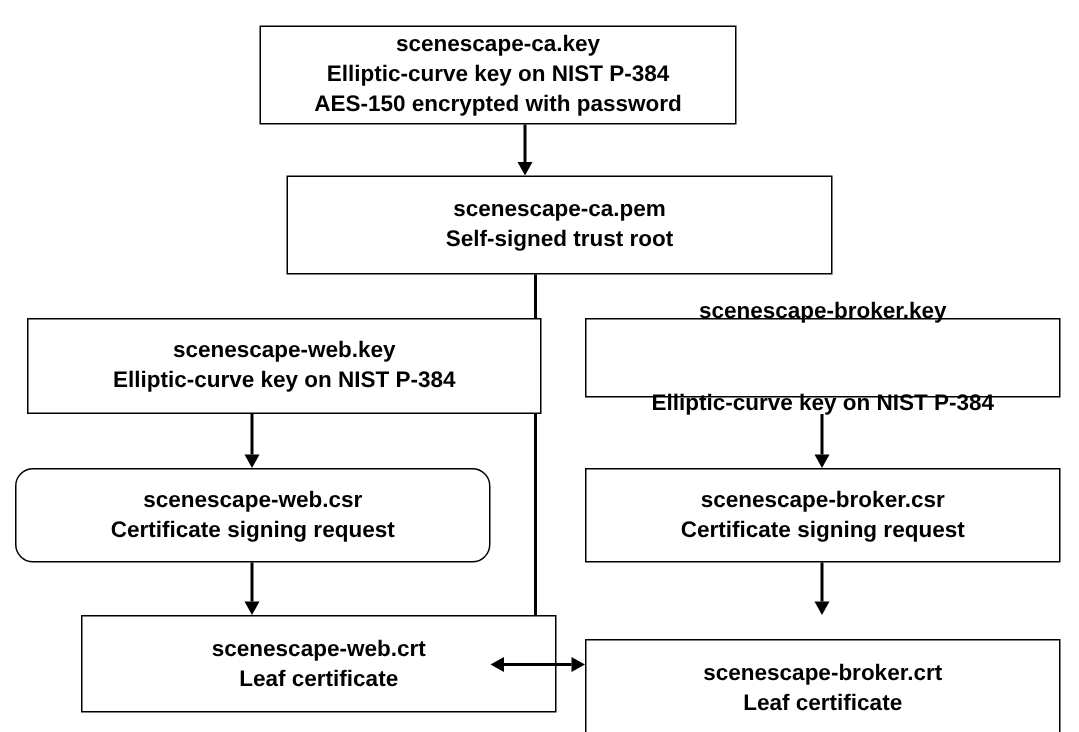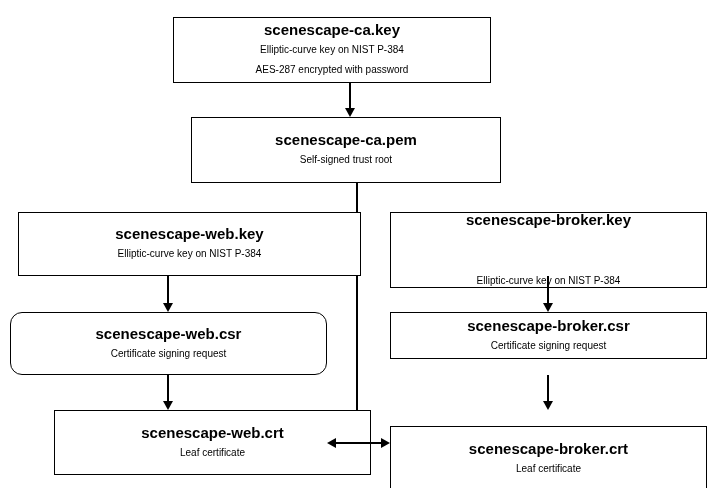--- a/index.html
+++ b/index.html
@@ -27,23 +27,23 @@
     align-items: center;
     text-align: center;
   }
   .box-title {
     font-size: 15px;
     line-height: 20px;
     font-weight: 700;
     white-space: nowrap;
   }
   .box-line {
-    font-size: 10px;
+    font-size: 15px;
     line-height: 20px;
-    font-weight: 400;
+    font-weight: 700;
     white-space: nowrap;
   }
   .vline {
     position: absolute;
     width: 1.5px;
     background: #000000;
   }
   .hline {
     position: absolute;
     height: 1.5px;
@@ -75,27 +75,27 @@
   }
 </style>
 </head>
 <body>
 
 <div id="canvas">
 
   <div class="box" style="left:173px; top:17px; width:318px; height:66px;">
     <div class="box-title">scenescape-ca.key</div>
     <div class="box-line">Elliptic-curve key on NIST P-384</div>
-    <div class="box-line">AES-287 encrypted with password</div>
+    <div class="box-line">AES-150 encrypted with password</div>
   </div>
 
   <div class="vline" style="left:349px; top:83px; height:25px;"></div>
   <div class="head-down" style="left:345px; top:108px;"></div>
 
-  <div class="box" style="left:191px; top:117px; width:310px; height:66px;">
+  <div class="box" style="left:191px; top:117px; width:364px; height:66px;">
     <div class="box-title">scenescape-ca.pem</div>
     <div class="box-line">Self-signed trust root</div>
   </div>
 
   <div class="vline" style="left:356px; top:183px; height:259px;"></div>
 
   <div class="box" style="left:18px; top:212px; width:343px; height:64px;">
     <div class="box-title">scenescape-web.key</div>
     <div class="box-line">Elliptic-curve key on NIST P-384</div>
   </div>
@@ -109,29 +109,29 @@
   </div>
 
   <div class="vline" style="left:167px; top:375px; height:26px;"></div>
   <div class="head-down" style="left:163px; top:401px;"></div>
 
   <div class="box" style="left:10px; top:410px; width:317px; height:65px;margin-left:44px;">
     <div class="box-title">scenescape-web.crt</div>
     <div class="box-line">Leaf certificate</div>
   </div>
 
-  <div class="box" style="left:390px; top:212px; width:317px; height:76px;gap:41px;">
+  <div class="box" style="left:390px; top:212px; width:317px; height:53px;gap:41px;">
     <div class="box-title">scenescape-broker.key</div>
     <div class="box-line">Elliptic-curve key on NIST P-384</div>
   </div>
 
   <div class="vline" style="left:547px; top:276px; height:27px;"></div>
   <div class="head-down" style="left:543px; top:303px;"></div>
 
-  <div class="box" style="left:390px; top:312px; width:317px; height:47px;">
+  <div class="box" style="left:390px; top:312px; width:317px; height:63px;">
     <div class="box-title">scenescape-broker.csr</div>
     <div class="box-line">Certificate signing request</div>
   </div>
 
   <div class="vline" style="left:547px; top:375px; height:26px;"></div>
   <div class="head-down" style="left:543px; top:401px;"></div>
 
   <div class="box" style="left:390px; top:410px; width:317px; height:65px;margin-top:16px;">
     <div class="box-title">scenescape-broker.crt</div>
     <div class="box-line">Leaf certificate</div>

